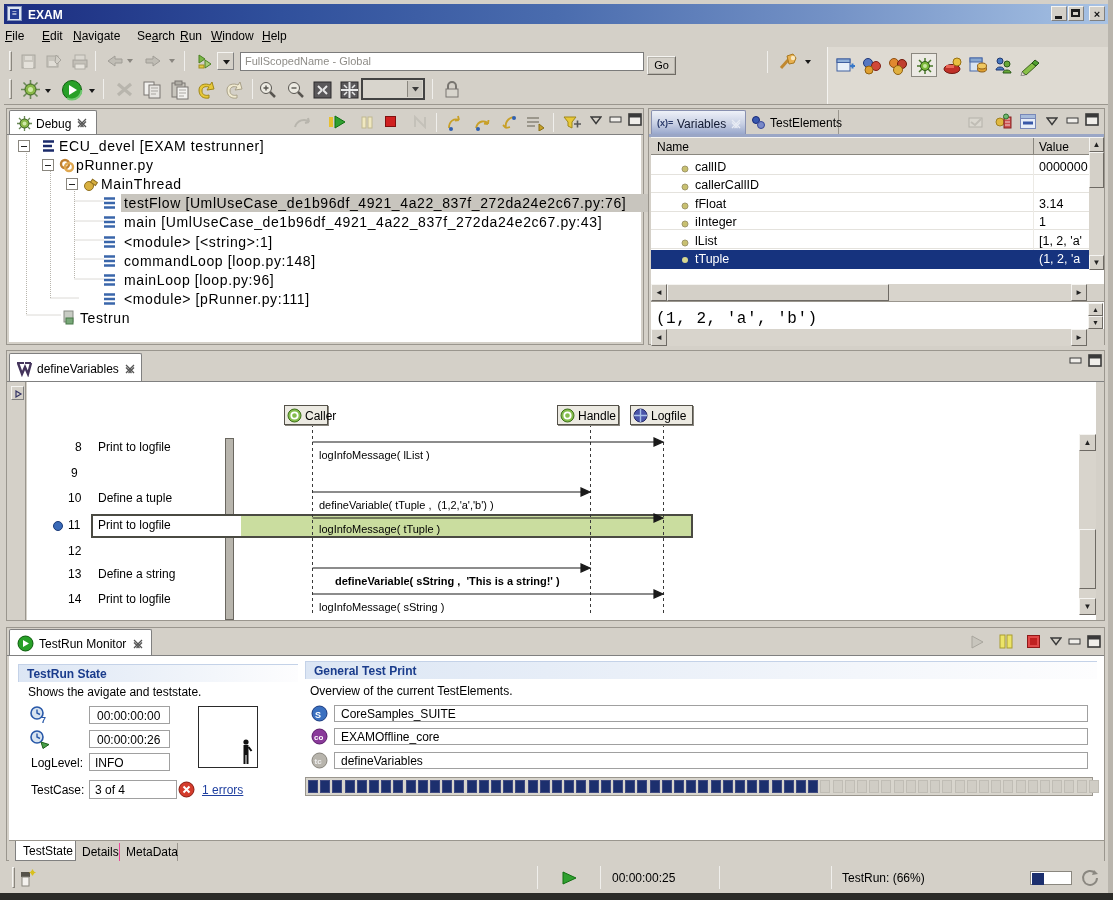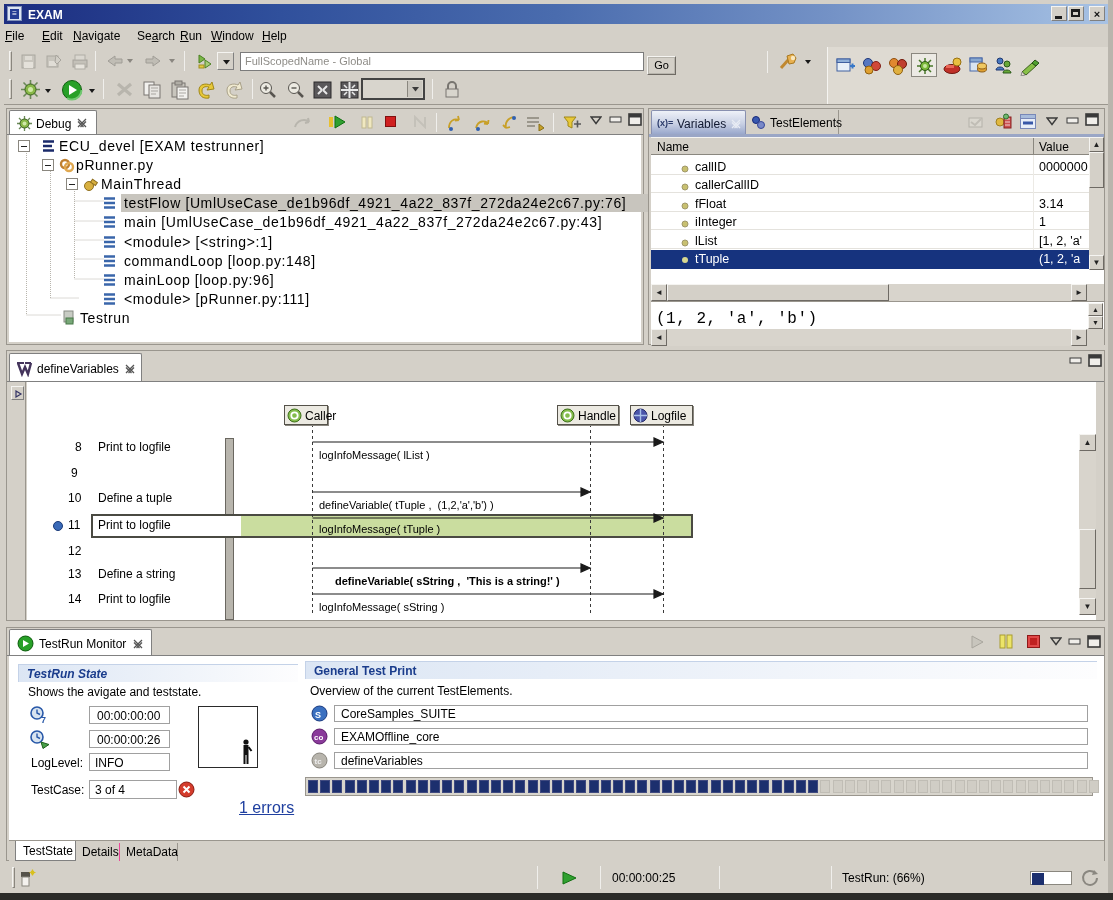--- a/index.html
+++ b/index.html
@@ -632,21 +632,21 @@
       <rect x="1" y="2" width="11" height="5" fill="#f0eeea" stroke="#3a3a3a"></rect>
     </svg>
   <svg class="a" style="left:1080px;top:7px;" width="14" height="13">
       <rect x="1" y="1" width="12" height="11" fill="#f0eeea" stroke="#3a3a3a" stroke-width="1.6"></rect>
       <rect x="1" y="1" width="12" height="3.5" fill="#3a3a3a"></rect>
     </svg>
   <div class="a" style="left:0;top:27px;width:1097px;height:1px;background:#808080;"></div>
   <div class="a" style="left:2px;top:28px;width:1095px;height:184px;background:#fff;" id="monitor">
 
     <div class="a" style="left:9px;top:8px;width:280px;height:18px;background:linear-gradient(to right,#dce6f4,#fdfdfe);border-top:1px solid #c4d2e8;border-left:1px solid #c4d2e8;">
-      <span class="a" style="left:8px;top:2px;font-weight:bold;color:#1a3c8c;font-size:12px;font-style:italic;">TestRun State</span>
+      <span class="a" style="left:8px;top:2px;font-weight:bold;color:#1a3c8c;font-size:12px;">TestRun State</span>
     </div>
     <span class="a" style="left:19px;top:29px;font-size:12px;">Shows the avigate and teststate.</span>
     <svg class="a" style="left:20px;top:49px;" width="20" height="20">
         <circle cx="8" cy="8" r="6" fill="#d8e4f0" stroke="#2858a8" stroke-width="1.6"></circle>
         <path d="M8 4.5 V8 L11 9.5" stroke="#2858a8" stroke-width="1.4" fill="none"></path>
         <text x="12" y="18" font-size="9" fill="#2858a8" font-weight="bold">7</text>
       </svg>
     <svg class="a" style="left:20px;top:73px;" width="22" height="20">
         <circle cx="8" cy="8" r="6" fill="#d8e4f0" stroke="#2858a8" stroke-width="1.6"></circle>
         <path d="M8 4.5 V8 L11 9.5" stroke="#2858a8" stroke-width="1.4" fill="none"></path>
@@ -655,21 +655,21 @@
     <div class="a field" style="left:80px;top:50px;width:81px;height:18px;border-color:#a0a0a0;text-align:left;padding:2px 0 0 7px;font-size:12px;">00:00:00:00</div>
     <div class="a field" style="left:80px;top:74px;width:81px;height:18px;border-color:#a0a0a0;padding:2px 0 0 7px;font-size:12px;">00:00:00:26</div>
     <span class="a" style="left:22px;top:100px;font-size:12px;">LogLevel:</span>
     <div class="a field" style="left:80px;top:97px;width:81px;height:18px;border-color:#a0a0a0;padding:2px 0 0 5px;font-size:12px;">INFO</div>
     <span class="a" style="left:22px;top:127px;font-size:12px;">TestCase:</span>
     <div class="a field" style="left:80px;top:124px;width:88px;height:19px;border-color:#a0a0a0;padding:2px 0 0 5px;font-size:12px;">3 of 4</div>
     <svg class="a" style="left:169px;top:125px;" width="18" height="18">
         <circle cx="8.5" cy="8.5" r="7.5" fill="#d43c2c" stroke="#8a1a10"></circle>
         <path d="M5.5 5.5 L11.5 11.5 M11.5 5.5 L5.5 11.5" stroke="#fff" stroke-width="2"></path>
       </svg>
-    <span class="a" style="left:193px;top:143px;font-size:16px;color:#2040a0;text-decoration:underline;margin-left:37px;">1 errors</span>
+    <span class="a" style="left:193px;top:127px;font-size:12px;color:#2040a0;text-decoration:underline;">1 errors</span>
 
     <div class="a" style="left:189px;top:50px;width:60px;height:62px;background:#fff;border:1.5px solid #2a2a2a;">
       <svg class="a" style="left:40px;top:32px;" width="14" height="27">
           <circle cx="7" cy="3" r="2.6" fill="#111"></circle>
           <rect x="4.5" y="6" width="5" height="10" fill="#111"></rect>
           <path d="M4.5 16 h2 v9 h-2z M7.5 16 h2 v9 h-2z" fill="#111"></path>
           <path d="M9.5 8 l3 4" stroke="#111" stroke-width="2"></path>
         </svg>
     </div>
 

